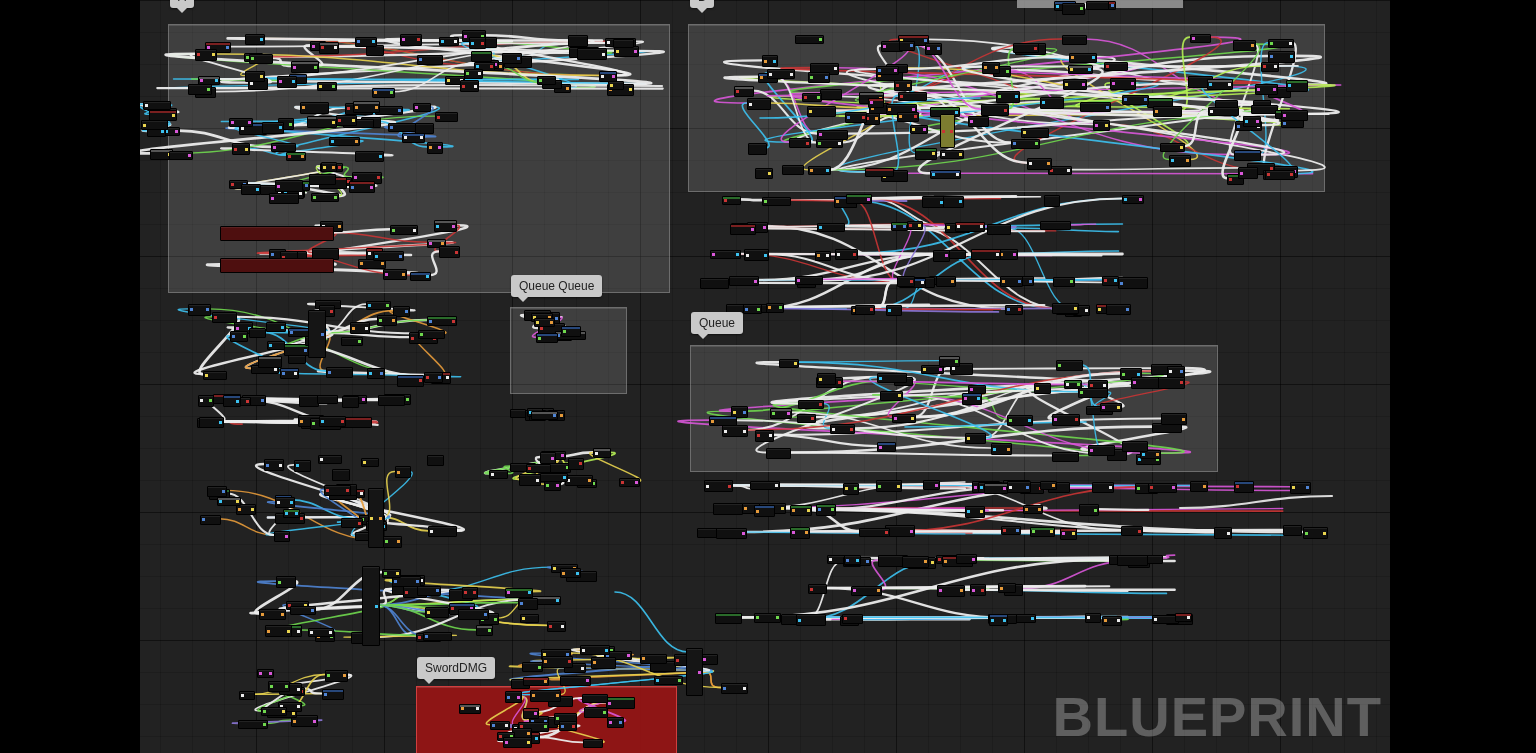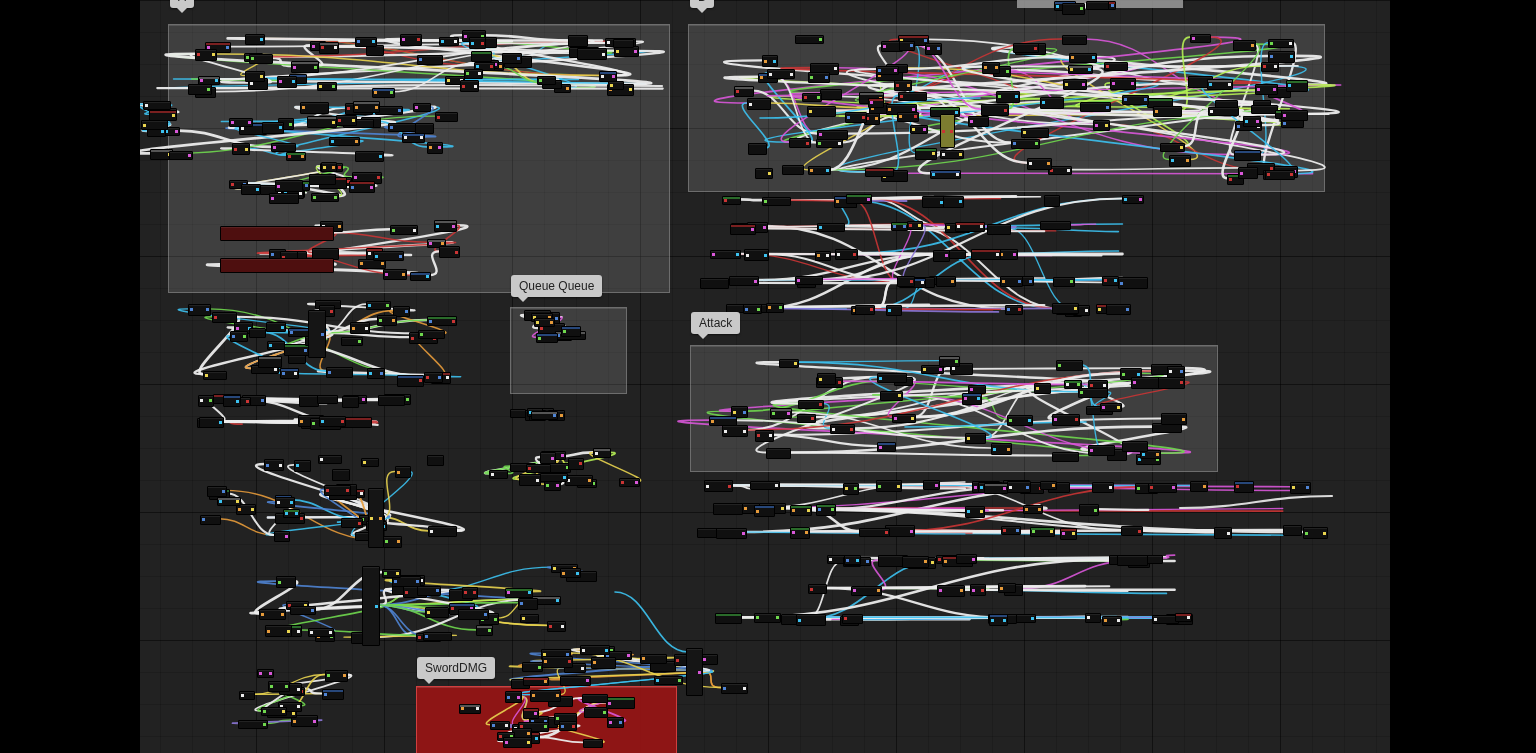--- a/index.html
+++ b/index.html
@@ -2629,19 +2629,20 @@
           <span class="hdr" style="background: rgb(122, 32, 32);"></span>
           <span class="pin" style="left: 1px; top: 2px; background: rgb(229, 154, 58);"></span>
           <span class="pin" style="right: 1px; top: 2px; background: rgb(79, 132, 212);"></span>
         </div>
         <div class="node" style="left: 1086px; top: 0.7px; width: 21px; height: 7px;"></div>
       </div>
     <div class="layer" id="comment-labels">
         <div class="comment-label" style="left: 170px; top: -14px;">A</div>
         <div class="comment-label" style="left: 690px; top: -14px;">B</div>
         <div class="comment-label" style="left: 511px; top: 275px;">Queue Queue</div>
-        <div class="comment-label" style="left: 691px; top: 312px;">Attack</div>
+        <div class="comment-label" style="left: 691px; top: 312px;">Queue</div>
         <div class="comment-label" style="left: 417px; top: 657px;">SwordDMG</div>
       </div>
+    <div class="watermark">BLUEPRINT</div>
   </div>
   <div class="letterbox left"></div>
   <div class="letterbox right"></div>
 </div>
 
 </body></html>

